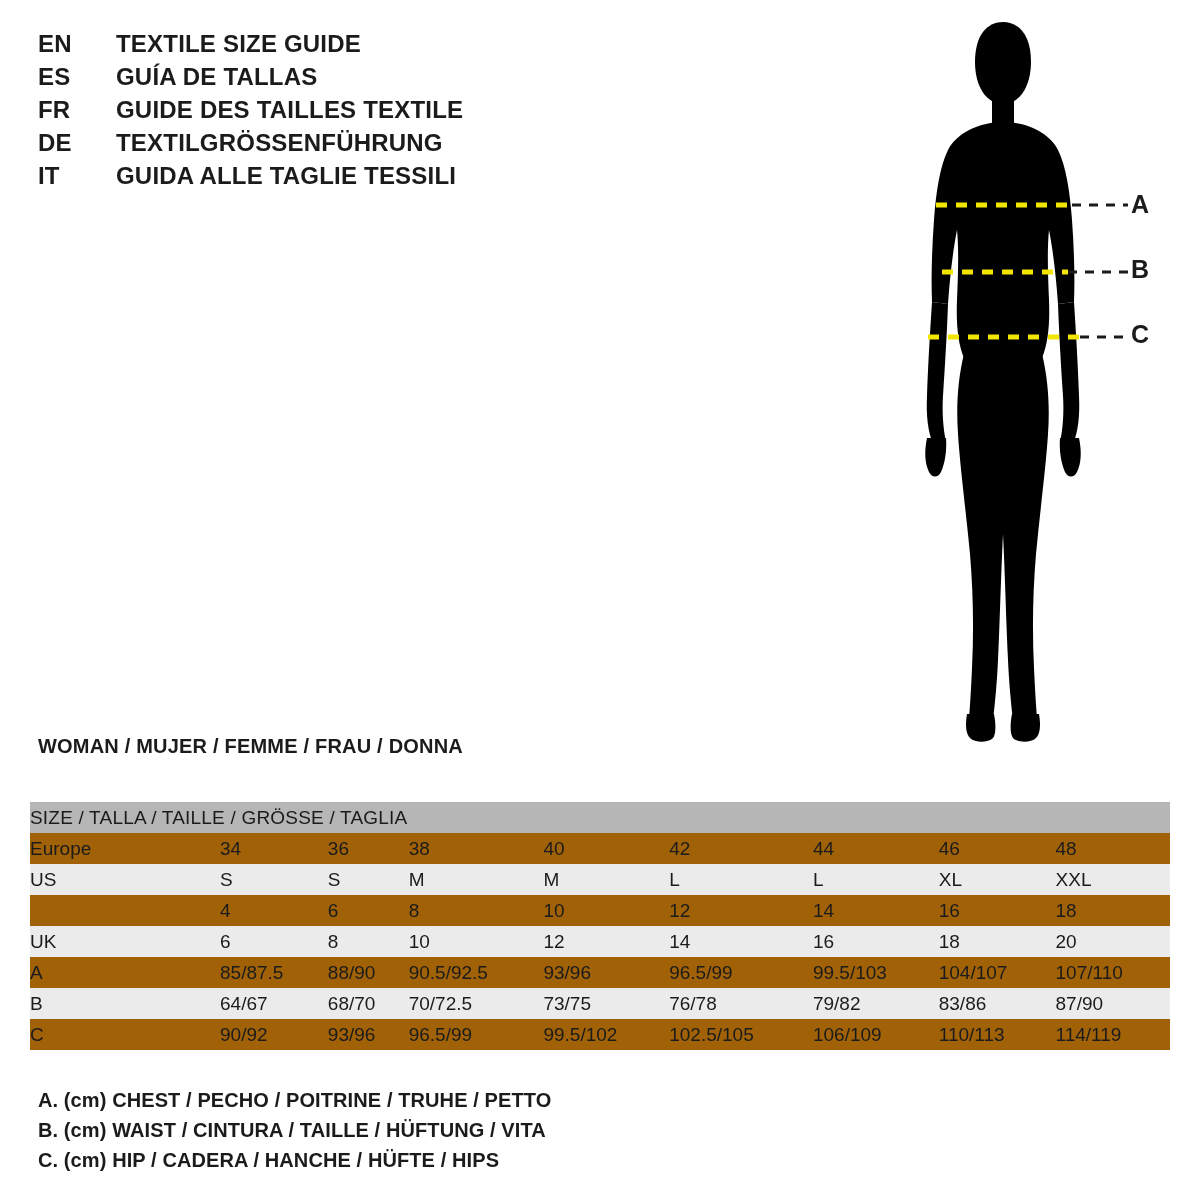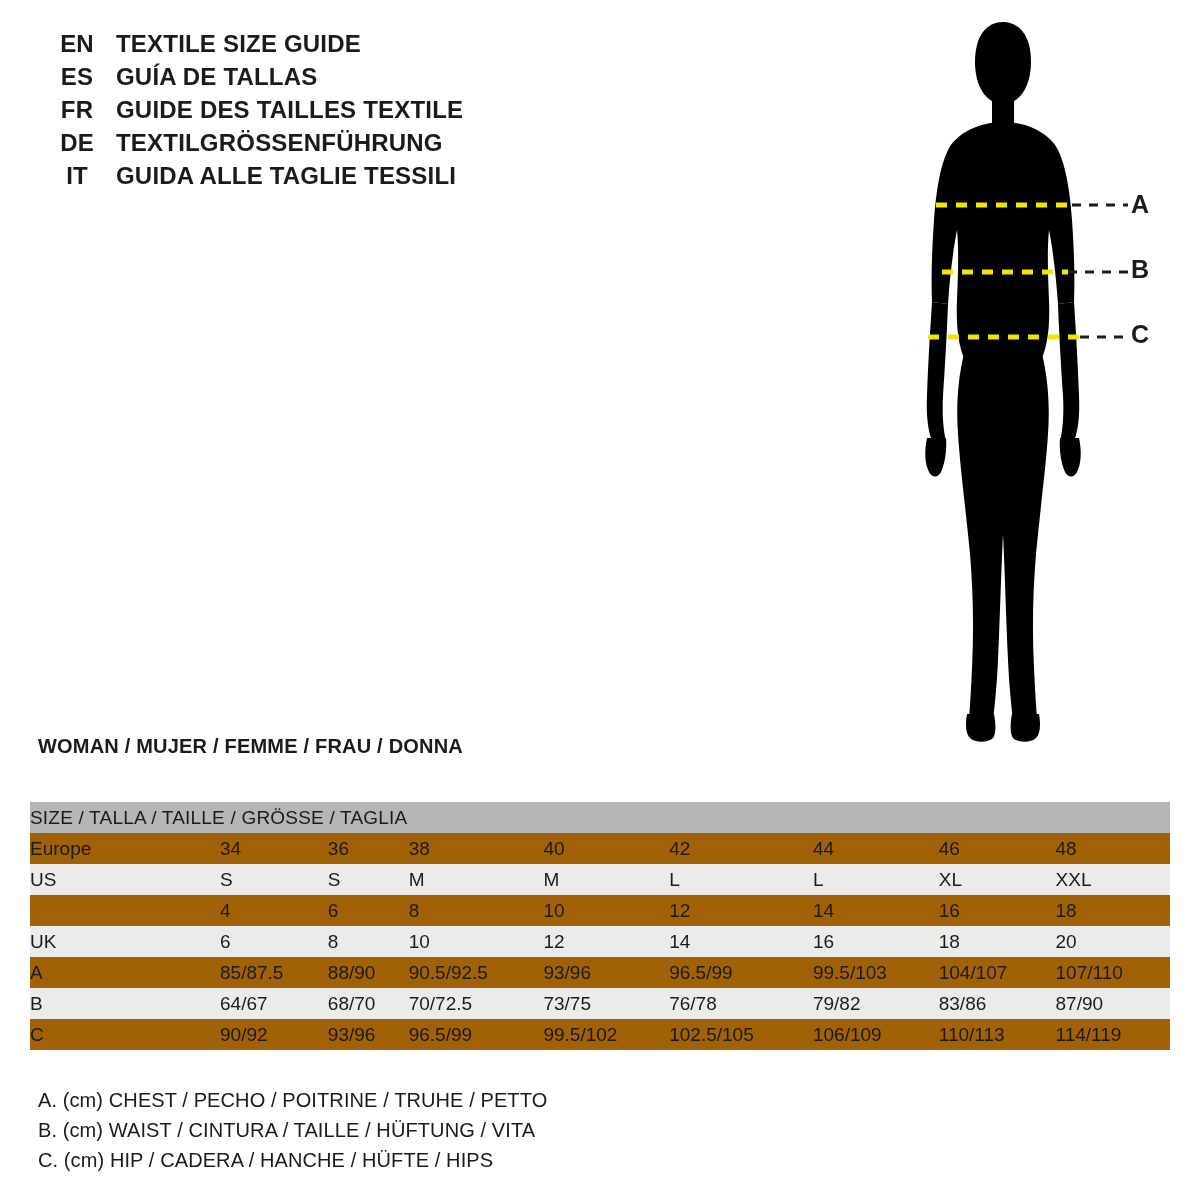--- a/index.html
+++ b/index.html
@@ -28,21 +28,20 @@
     align-items: baseline;
     height: 33px;
     font-size: 24px;
     font-weight: bold;
     letter-spacing: 0.2px;
     color: #1b1b1b;
   }
   .lang-code {
     width: 78px;
     flex: 0 0 78px;
-    text-align: center;
   }
   .lang-text {
     white-space: nowrap;
   }
 
   
   .figure-wrap {
     position: absolute;
     top: 14px;
     left: 860px;
@@ -115,21 +114,21 @@
 
   
   .legend {
     position: absolute;
     left: 38px;
     top: 1085px;
     width: 700px;
   }
   .legend-row {
     font-size: 20px;
-    font-weight: normal;
+    font-weight: bold;
     line-height: 30px;
     letter-spacing: 0.1px;
     white-space: nowrap;
     color: #1b1b1b;
   }
 </style>
 </head>
 <body>
 
 <div class="lang-block">

